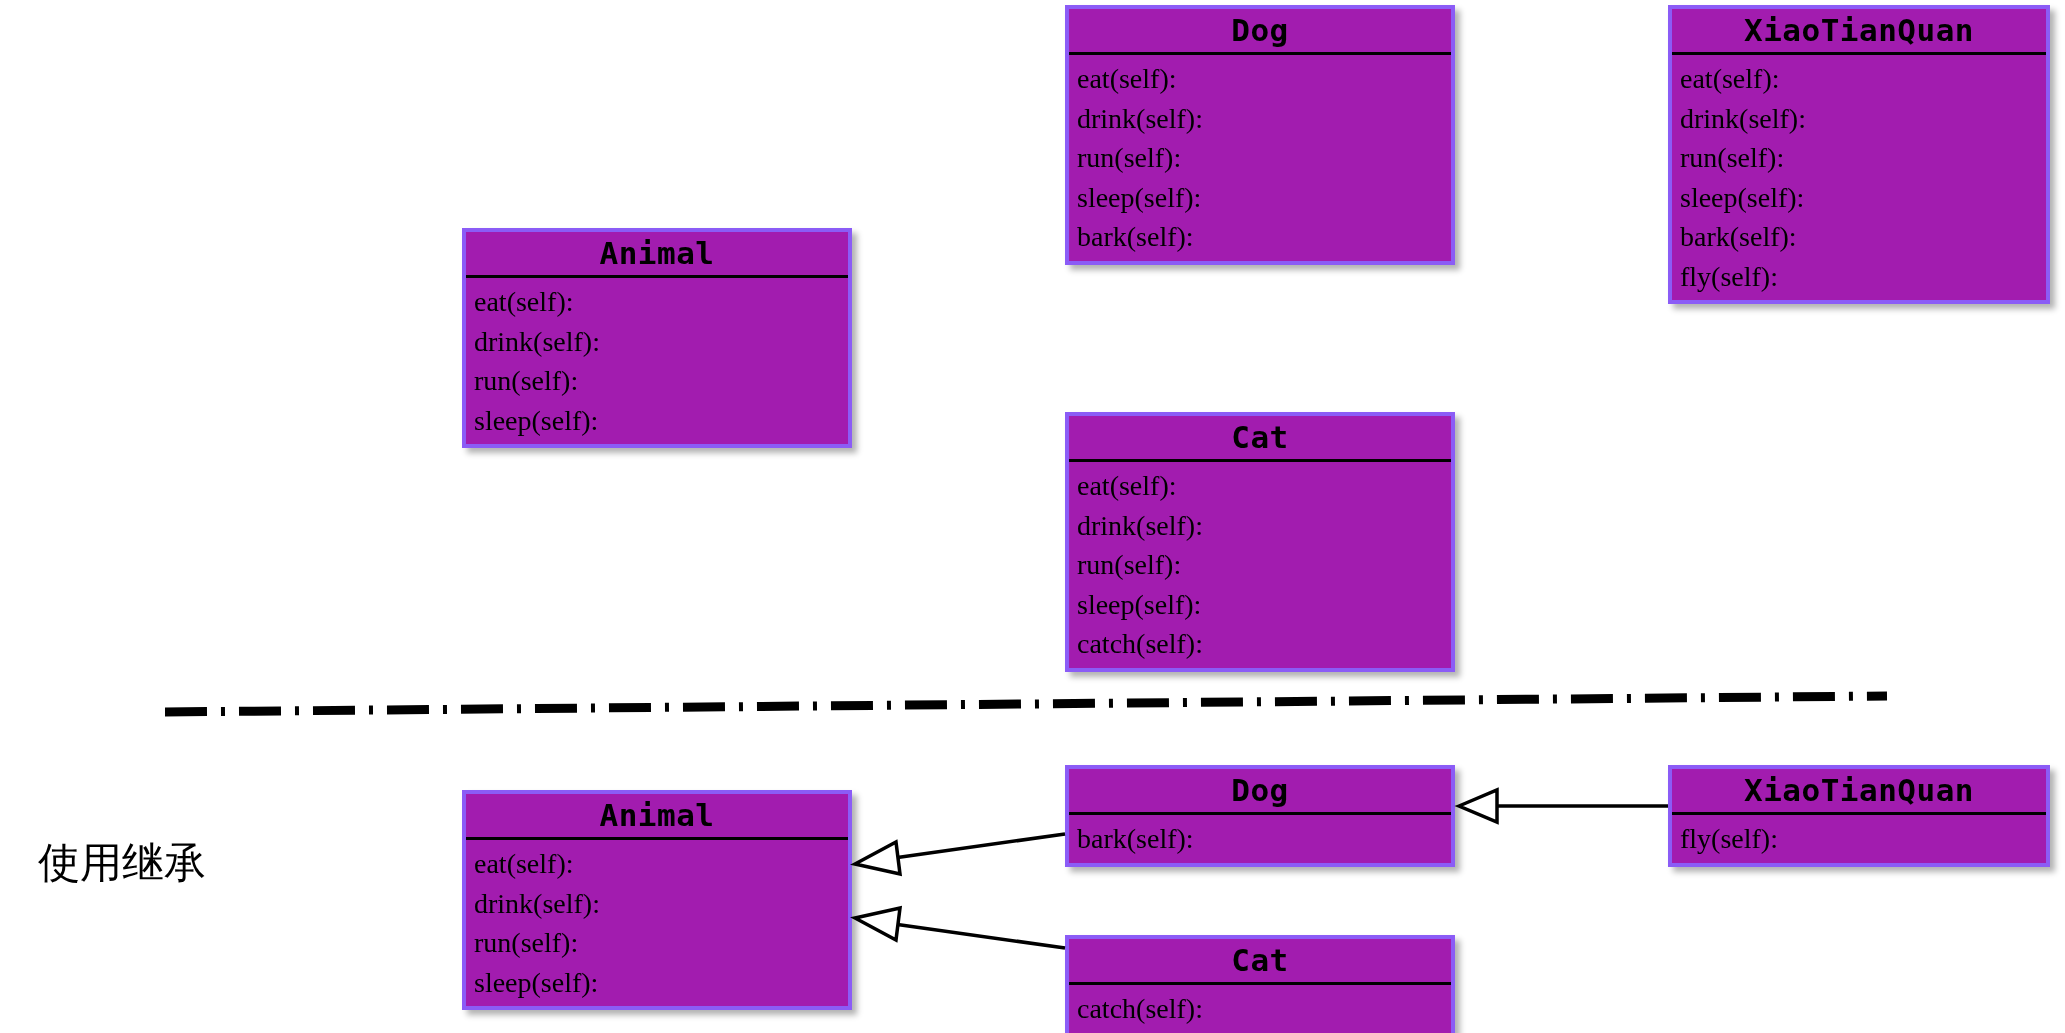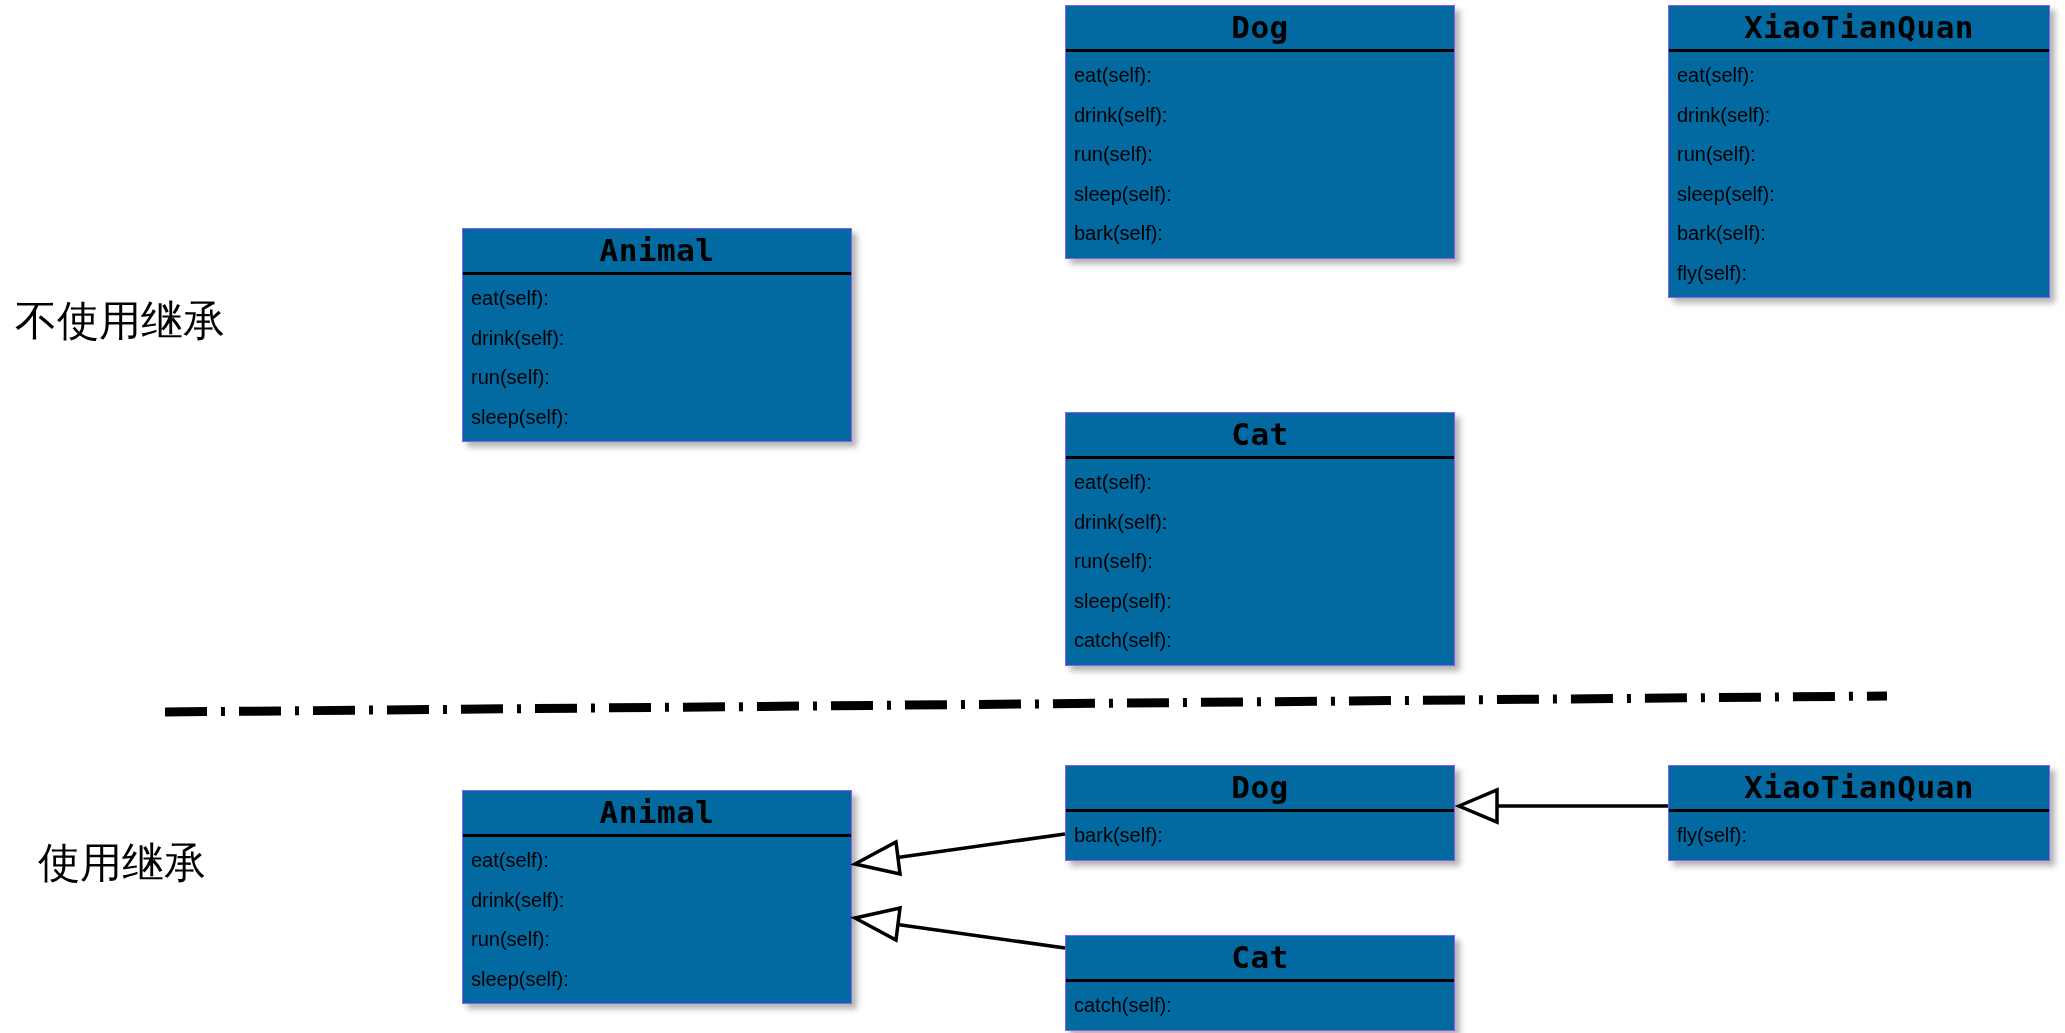--- a/index.html
+++ b/index.html
@@ -13,22 +13,22 @@
     height: 1033px;
     background: #ffffff;
     overflow: hidden;
     font-family: "DejaVu Sans Mono", monospace;
   }
 
   
   .uml-box {
     position: absolute;
     box-sizing: border-box;
-    background: #0369a1;
-    border: 1px solid #8b5cf6;
+    background: #a21caf;
+    border: 4px solid #8b5cf6;
     box-shadow: 5px 5px 6px rgba(0,0,0,0.30);
     z-index: 5;
   }
   .uml-title {
     box-sizing: border-box;
     height: 46px;
     line-height: 42px;
     text-align: center;
     font-family: "DejaVu Sans Mono", monospace;
     font-weight: bold;
@@ -37,22 +37,22 @@
     color: #000000;
     border-bottom: 3px solid #000000;
     white-space: nowrap;
     overflow: hidden;
   }
   .uml-members {
     box-sizing: border-box;
     padding: 4px 0 4px 8px;
   }
   .uml-member {
-    font-family: Liberation Sans, sans-serif;
-    font-size: 20px;
+    font-family: Liberation Serif, serif;
+    font-size: 28px;
     line-height: 39.5px;
     color: #000000;
     white-space: nowrap;
   }
 
   
   .section-label {
     position: absolute;
     font-family: "DejaVu Sans", sans-serif;
     font-size: 42px;
@@ -77,21 +77,20 @@
     height: 1033px;
     z-index: 6;
     pointer-events: none;
   }
 </style>
 </head>
 <body>
 
 <div id="canvas">
 
-  <div class="section-label" style="left:15px; top:300px;">不使用继承</div>
 
   <div class="uml-box" style="left:1065px; top:5px; width:390px;">
     <div class="uml-title">Dog</div>
     <div class="uml-members">
       <div class="uml-member">eat(self):</div>
       <div class="uml-member">drink(self):</div>
       <div class="uml-member">run(self):</div>
       <div class="uml-member">sleep(self):</div>
       <div class="uml-member">bark(self):</div>
     </div>

